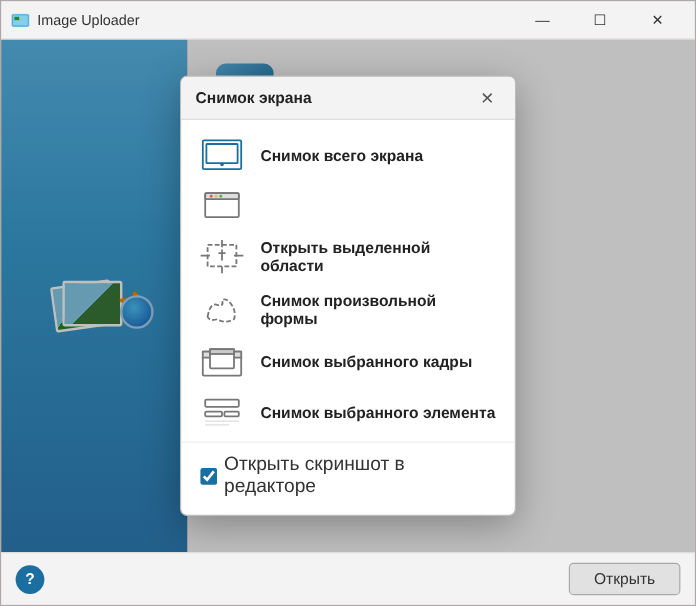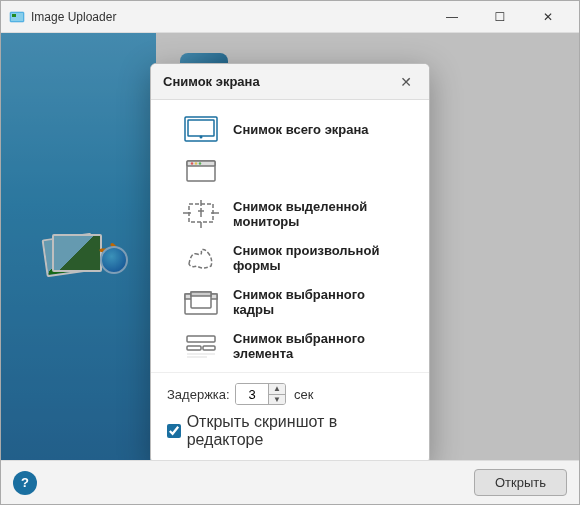--- a/index.html
+++ b/index.html
@@ -263,21 +263,21 @@
       border-radius: 3px;
     }
 
     .dialog-body {
       padding: 8px 0 4px 0;
     }
 
     .capture-option {
       display: flex;
       align-items: center;
-      padding: 7px 32px;
+      padding: 7px 16px;
       cursor: pointer;
       gap: 14px;
     }
 
     .capture-icon {
       width: 36px;
       height: 28px;
       flex-shrink: 0;
       display: flex;
       align-items: center;
@@ -477,21 +477,21 @@
               <svg width="36" height="28" viewBox="0 0 36 28">
                 <rect x="6" y="4" width="24" height="18" fill="none" stroke="#777" stroke-width="1.5" stroke-dasharray="4,2"></rect>
                 <line x1="18" y1="0" x2="18" y2="6" stroke="#777" stroke-width="1.5"></line>
                 <line x1="18" y1="22" x2="18" y2="28" stroke="#777" stroke-width="1.5"></line>
                 <line x1="0" y1="13" x2="8" y2="13" stroke="#777" stroke-width="1.5"></line>
                 <line x1="28" y1="13" x2="36" y2="13" stroke="#777" stroke-width="1.5"></line>
                 <line x1="15" y1="11" x2="21" y2="11" stroke="#777" stroke-width="1.5"></line>
                 <line x1="18" y1="8" x2="18" y2="17" stroke="#777" stroke-width="1.5"></line>
               </svg>
             </div>
-            <span class="capture-label">Снимок выделенной мониторы</span>
+            <span class="capture-label">Открыть выделенной области</span>
           </div>
 
           <div class="capture-option">
             <div class="capture-icon">
               <svg width="36" height="28" viewBox="0 0 36 28">
                 <path d="M6 20 Q8 8 14 10 Q20 12 18 6 Q22 4 26 10 Q30 16 28 22 Q20 26 14 22 Q8 24 6 20Z" fill="none" stroke="#777" stroke-width="1.5" stroke-dasharray="4,2"></path>
               </svg>
             </div>
             <span class="capture-label">Снимок произвольной формы</span>
           </div>
@@ -518,31 +518,20 @@
                 <line x1="4" y1="25" x2="24" y2="25" stroke="#ddd" stroke-width="1"></line>
               </svg>
             </div>
             <span class="capture-label">Снимок выбранного элемента</span>
           </div>
 
         </div>
 
         <div class="dialog-footer">
 
-          <div class="delay-row">
-            <span class="delay-label">Задержка:</span>
-            <div class="delay-input-wrap">
-              <input class="delay-input" type="text" value="3" style="">
-              <div class="delay-spinner">
-                <button class="spin-btn">▲</button>
-                <button class="spin-btn">▼</button>
-              </div>
-            </div>
-            <span class="delay-unit">сек</span>
-          </div>
 
           <div class="checkbox-row">
             <input type="checkbox" class="checkbox-input" id="open-editor-cb" checked="" style="">
             <label class="checkbox-label" for="open-editor-cb">Открыть скриншот в редакторе</label>
           </div>
 
 
         </div>
       </div>
     </div>

